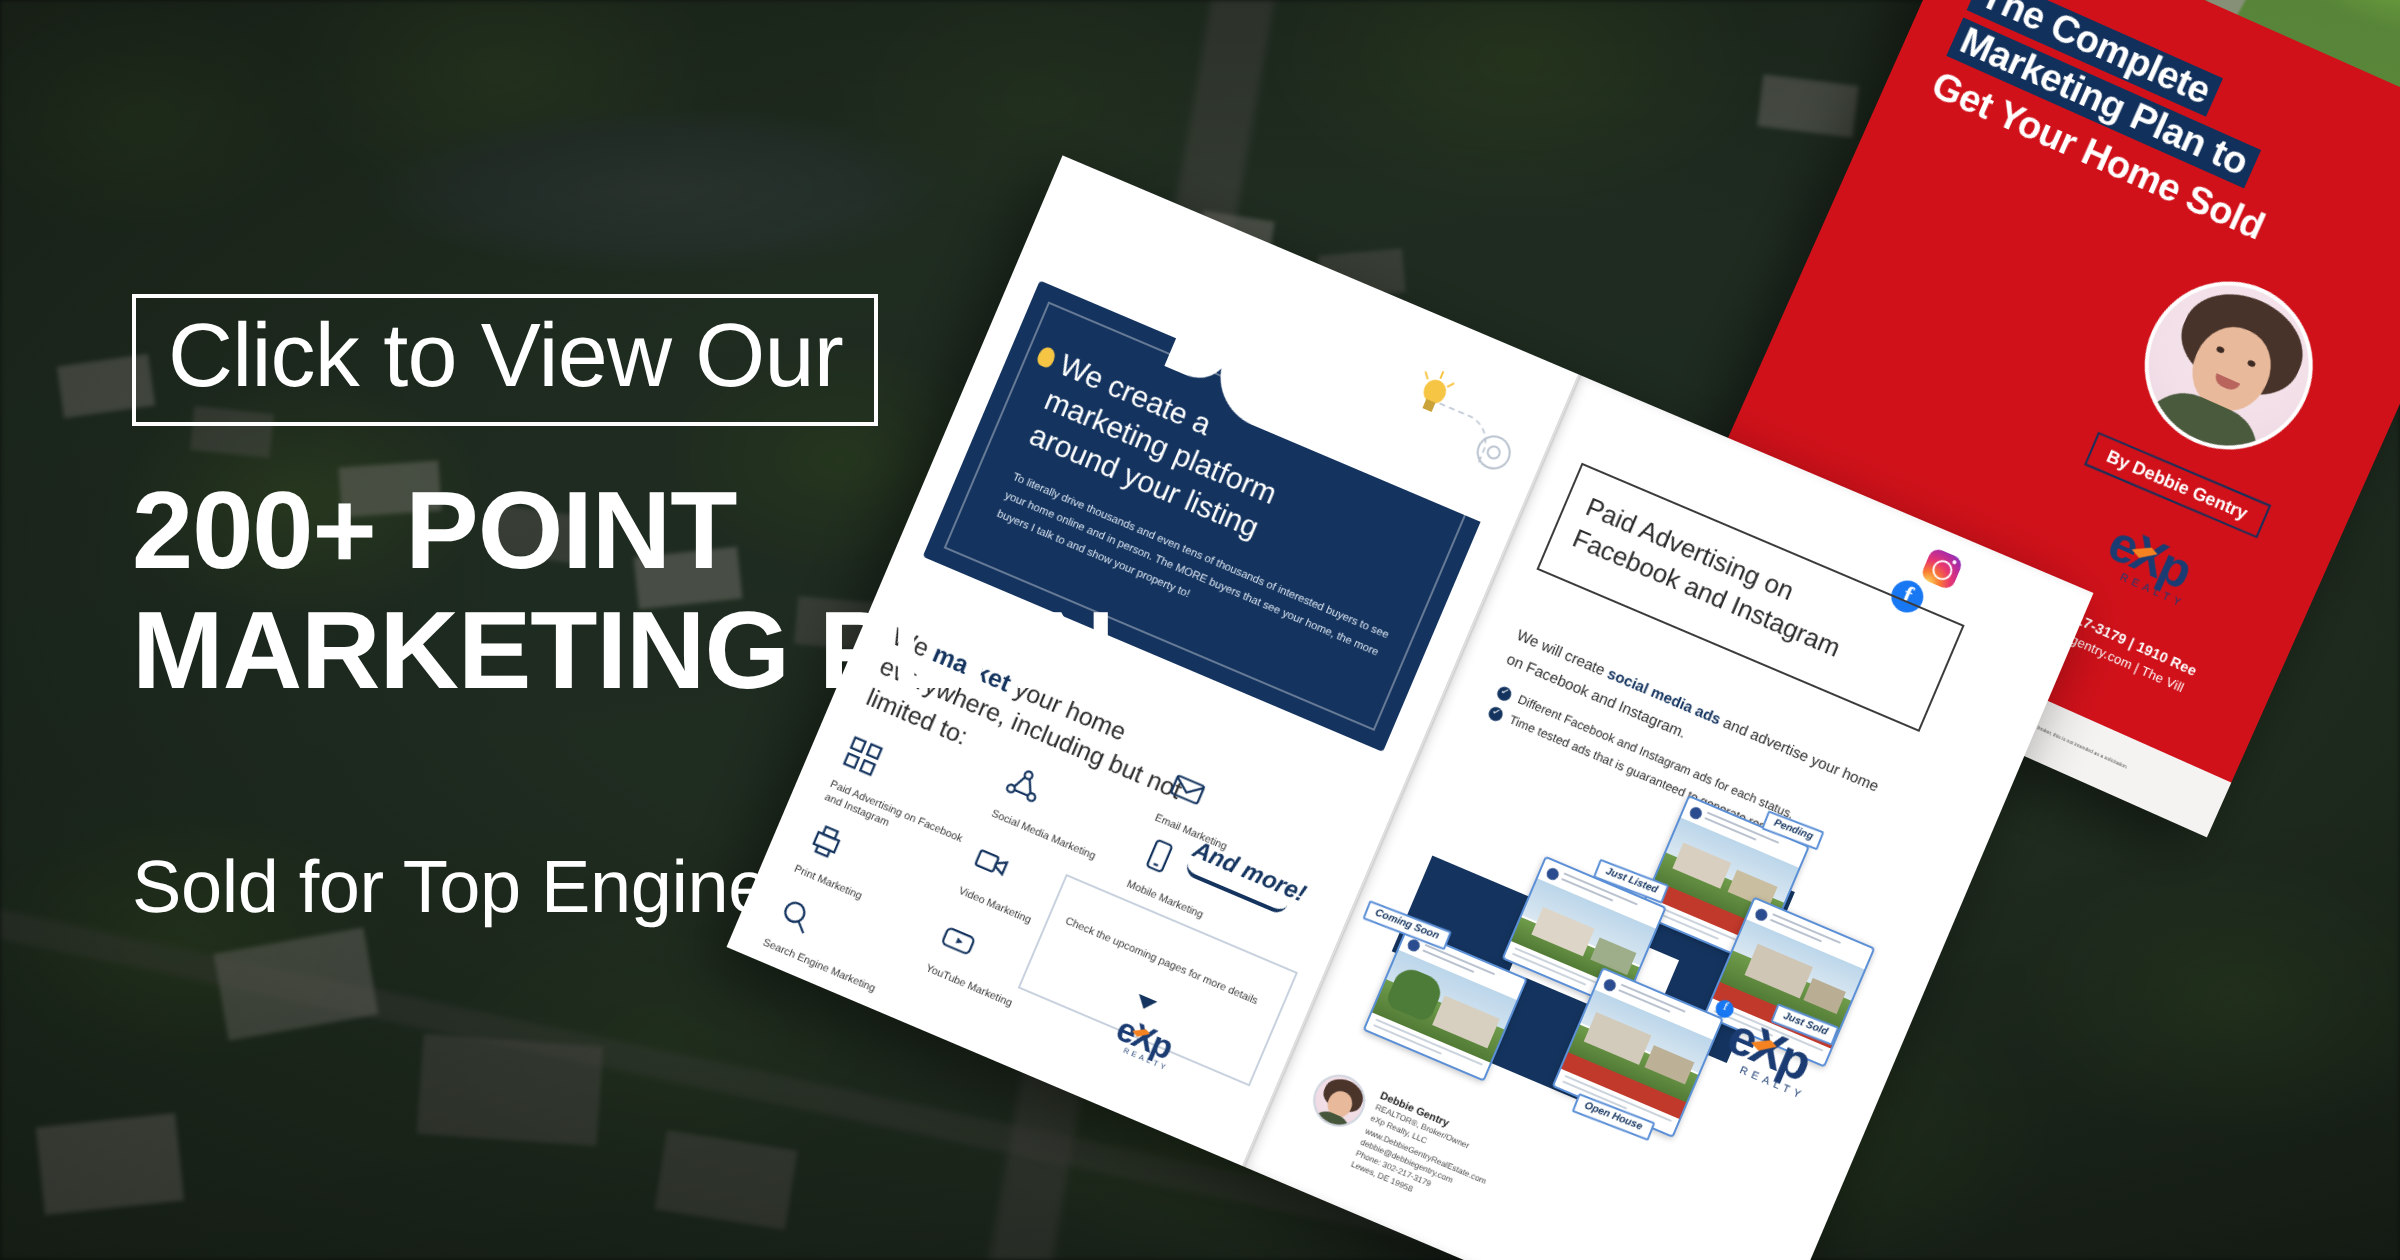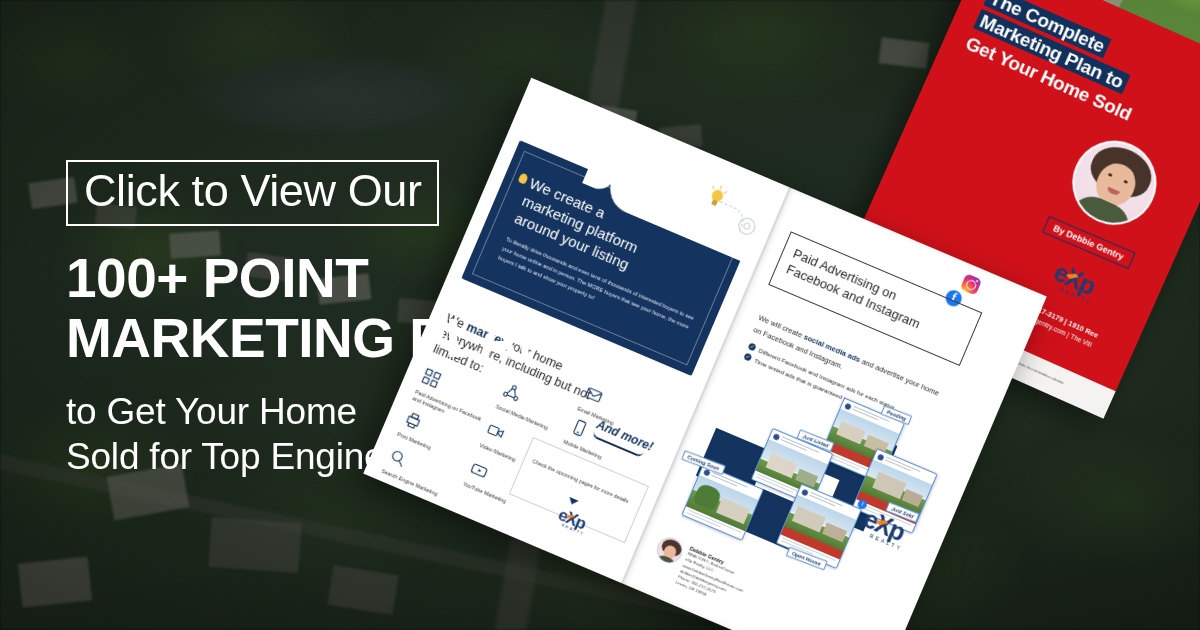--- a/index.html
+++ b/index.html
@@ -41,21 +41,21 @@
     filter:blur(1.3px);
   }
   
   .roof { position:absolute; background:#cfc9bd; opacity:.55; filter:blur(1px); }
   .roof.d { background:#8f8b83; }
   .dim { position:absolute; inset:0; background:rgba(16,22,18,.52); }
   .vig { position:absolute; inset:0;
          background:radial-gradient(ellipse 95% 85% at 55% 45%, rgba(0,0,0,0) 35%, rgba(0,0,0,.45) 100%); }
 
   
-  .copy { position:absolute; left:66px; top:160px; width:520px; z-index:40; }
+  .copy { position:absolute; left:66px; top:147px; width:520px; z-index:40; }
   .cta-box {
     display:inline-block; border:2px solid #fff; padding:6px 16px 10px 16px;
   }
   .cta-box .cta-text {
     font-size:45px; line-height:1.02; color:#fff; font-weight:300;
     letter-spacing:-0.4px; white-space:nowrap;
   }
   .head {
     margin-top:23px; color:#fff; font-weight:700; font-size:55px;
     line-height:1.09; letter-spacing:-0.5px;
@@ -642,22 +642,22 @@
     </div>
 
     <div class="hinge"></div>
   </div>
 
   <div class="copy">
     <div class="cta-box">
       <div class="cta-text">Click to View Our</div>
     </div>
     <div class="head">
-      <span>100+ POINT</span><br>
+      <span>200+ POINT</span><br>
       <span>MARKETING PLAN</span>
     </div>
     <div class="sub">
-      <span>to Get Your Home</span><br>
+      <br>
       <span>Sold for Top Engine</span>
     </div>
   </div>
 
 </div>
 
 </body></html>

